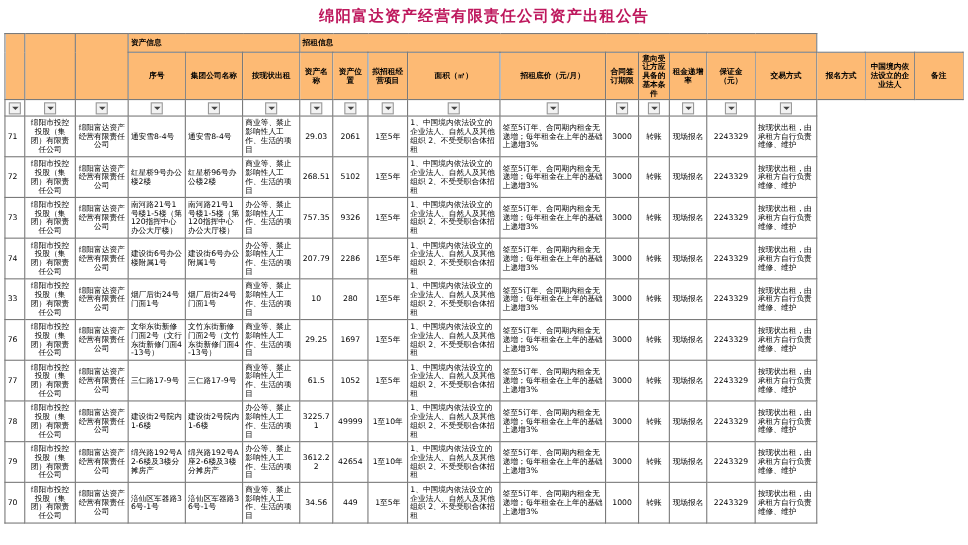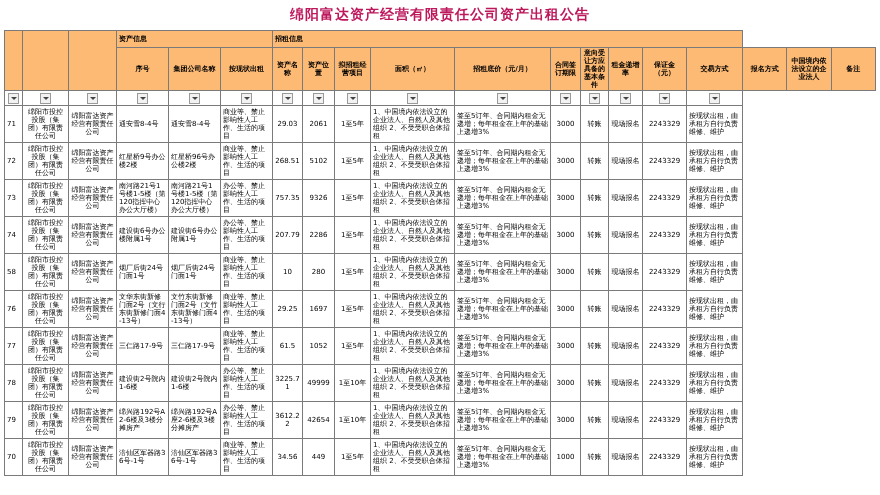--- a/index.html
+++ b/index.html
@@ -254,21 +254,21 @@
         <td class="c-left wrap">1、中国境内依法设立的企业法人、自然人及其他组织
 2、不受受职合体招租</td>
         <td class="c-left wrap">签至5订年、合同期内租金无递增；每年租金在上年的基础上递增3%</td>
         <td class="c-center">3000</td>
         <td class="c-center">转账</td>
         <td class="c-center">现场报名</td>
         <td class="c-center">2243329</td>
         <td class="c-left wrap">按现状出租，由承租方自行负责维修、维护</td>
       </tr>
       <tr>
-        <td class="num">58</td>
+        <td class="num">33</td>
         <td class="c-center wrap">绵阳市投控投股（集团）有限责任公司</td>
         <td class="c-center wrap">绵阳富达资产经营有限责任公司</td>
         <td class="c-left wrap">烟厂后街24号门面1号</td>
         <td class="c-left wrap">烟厂后街24号门面1号</td>
         <td class="c-left wrap">商业等、禁止影响性人工作、生活的项目</td>
         <td class="c-center">10</td>
         <td class="c-center">280</td>
         <td class="c-center">1至5年</td>
         <td class="c-left wrap">1、中国境内依法设立的企业法人、自然人及其他组织
 2、不受受职合体招租</td>

